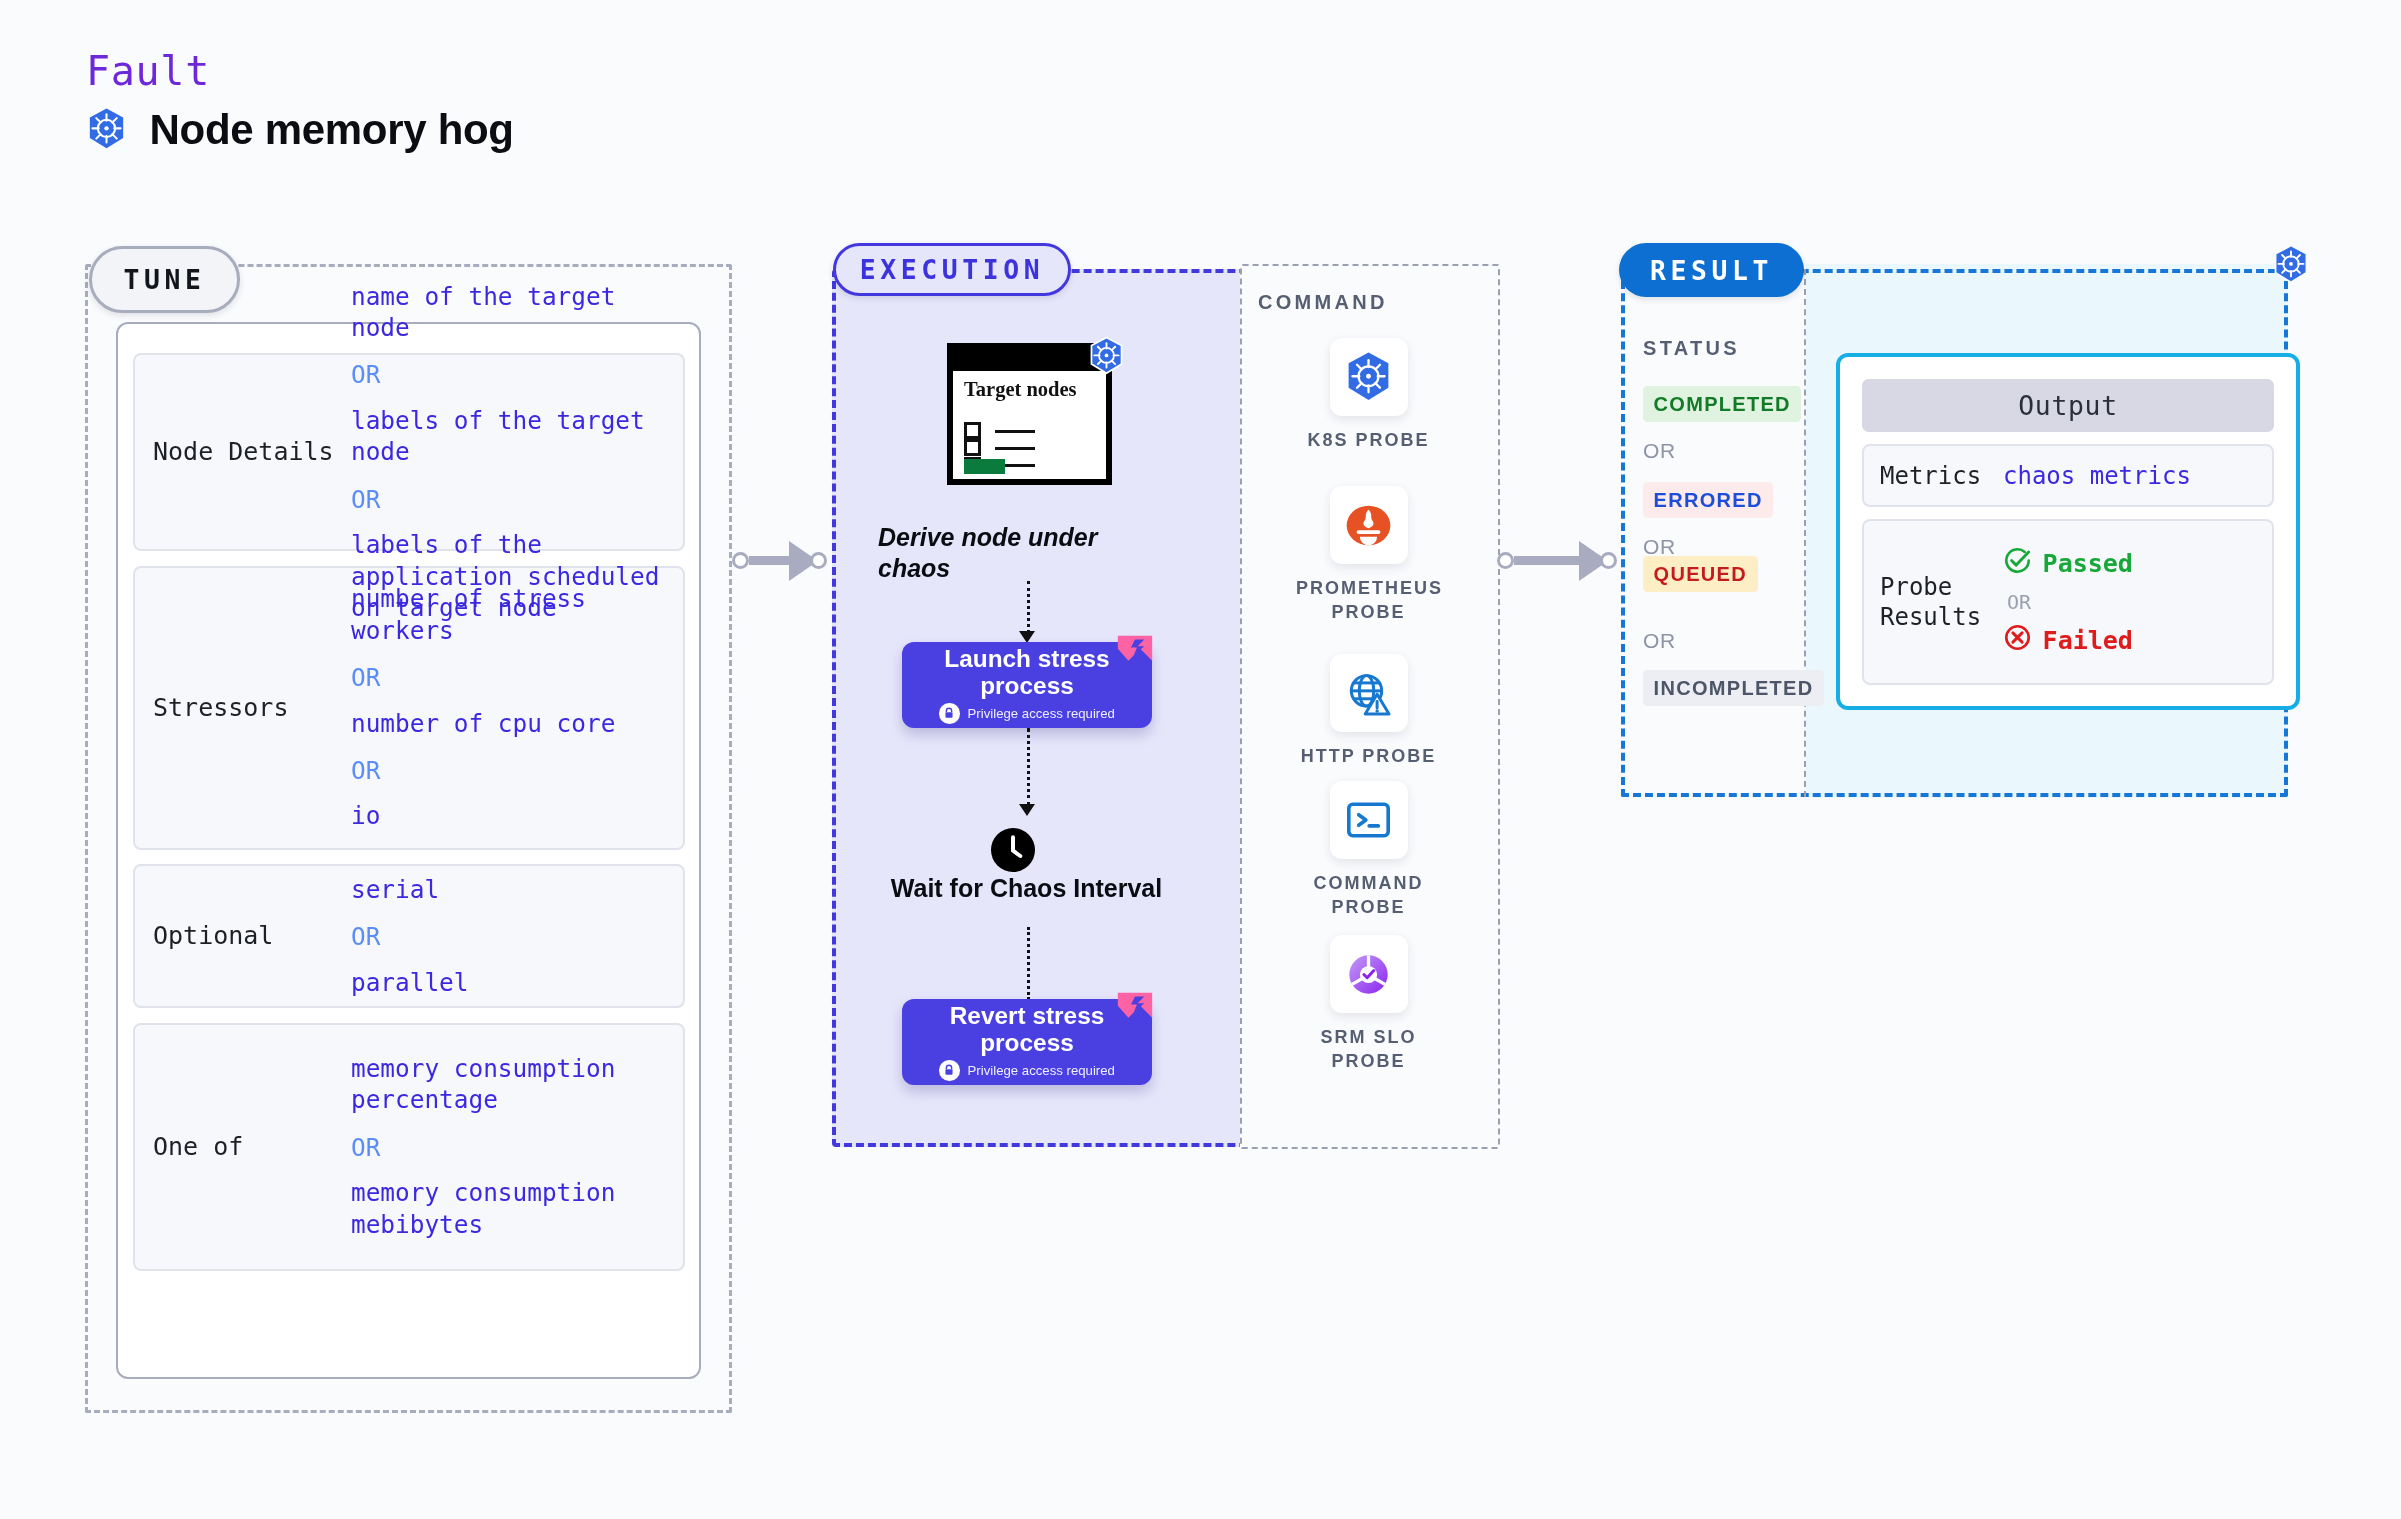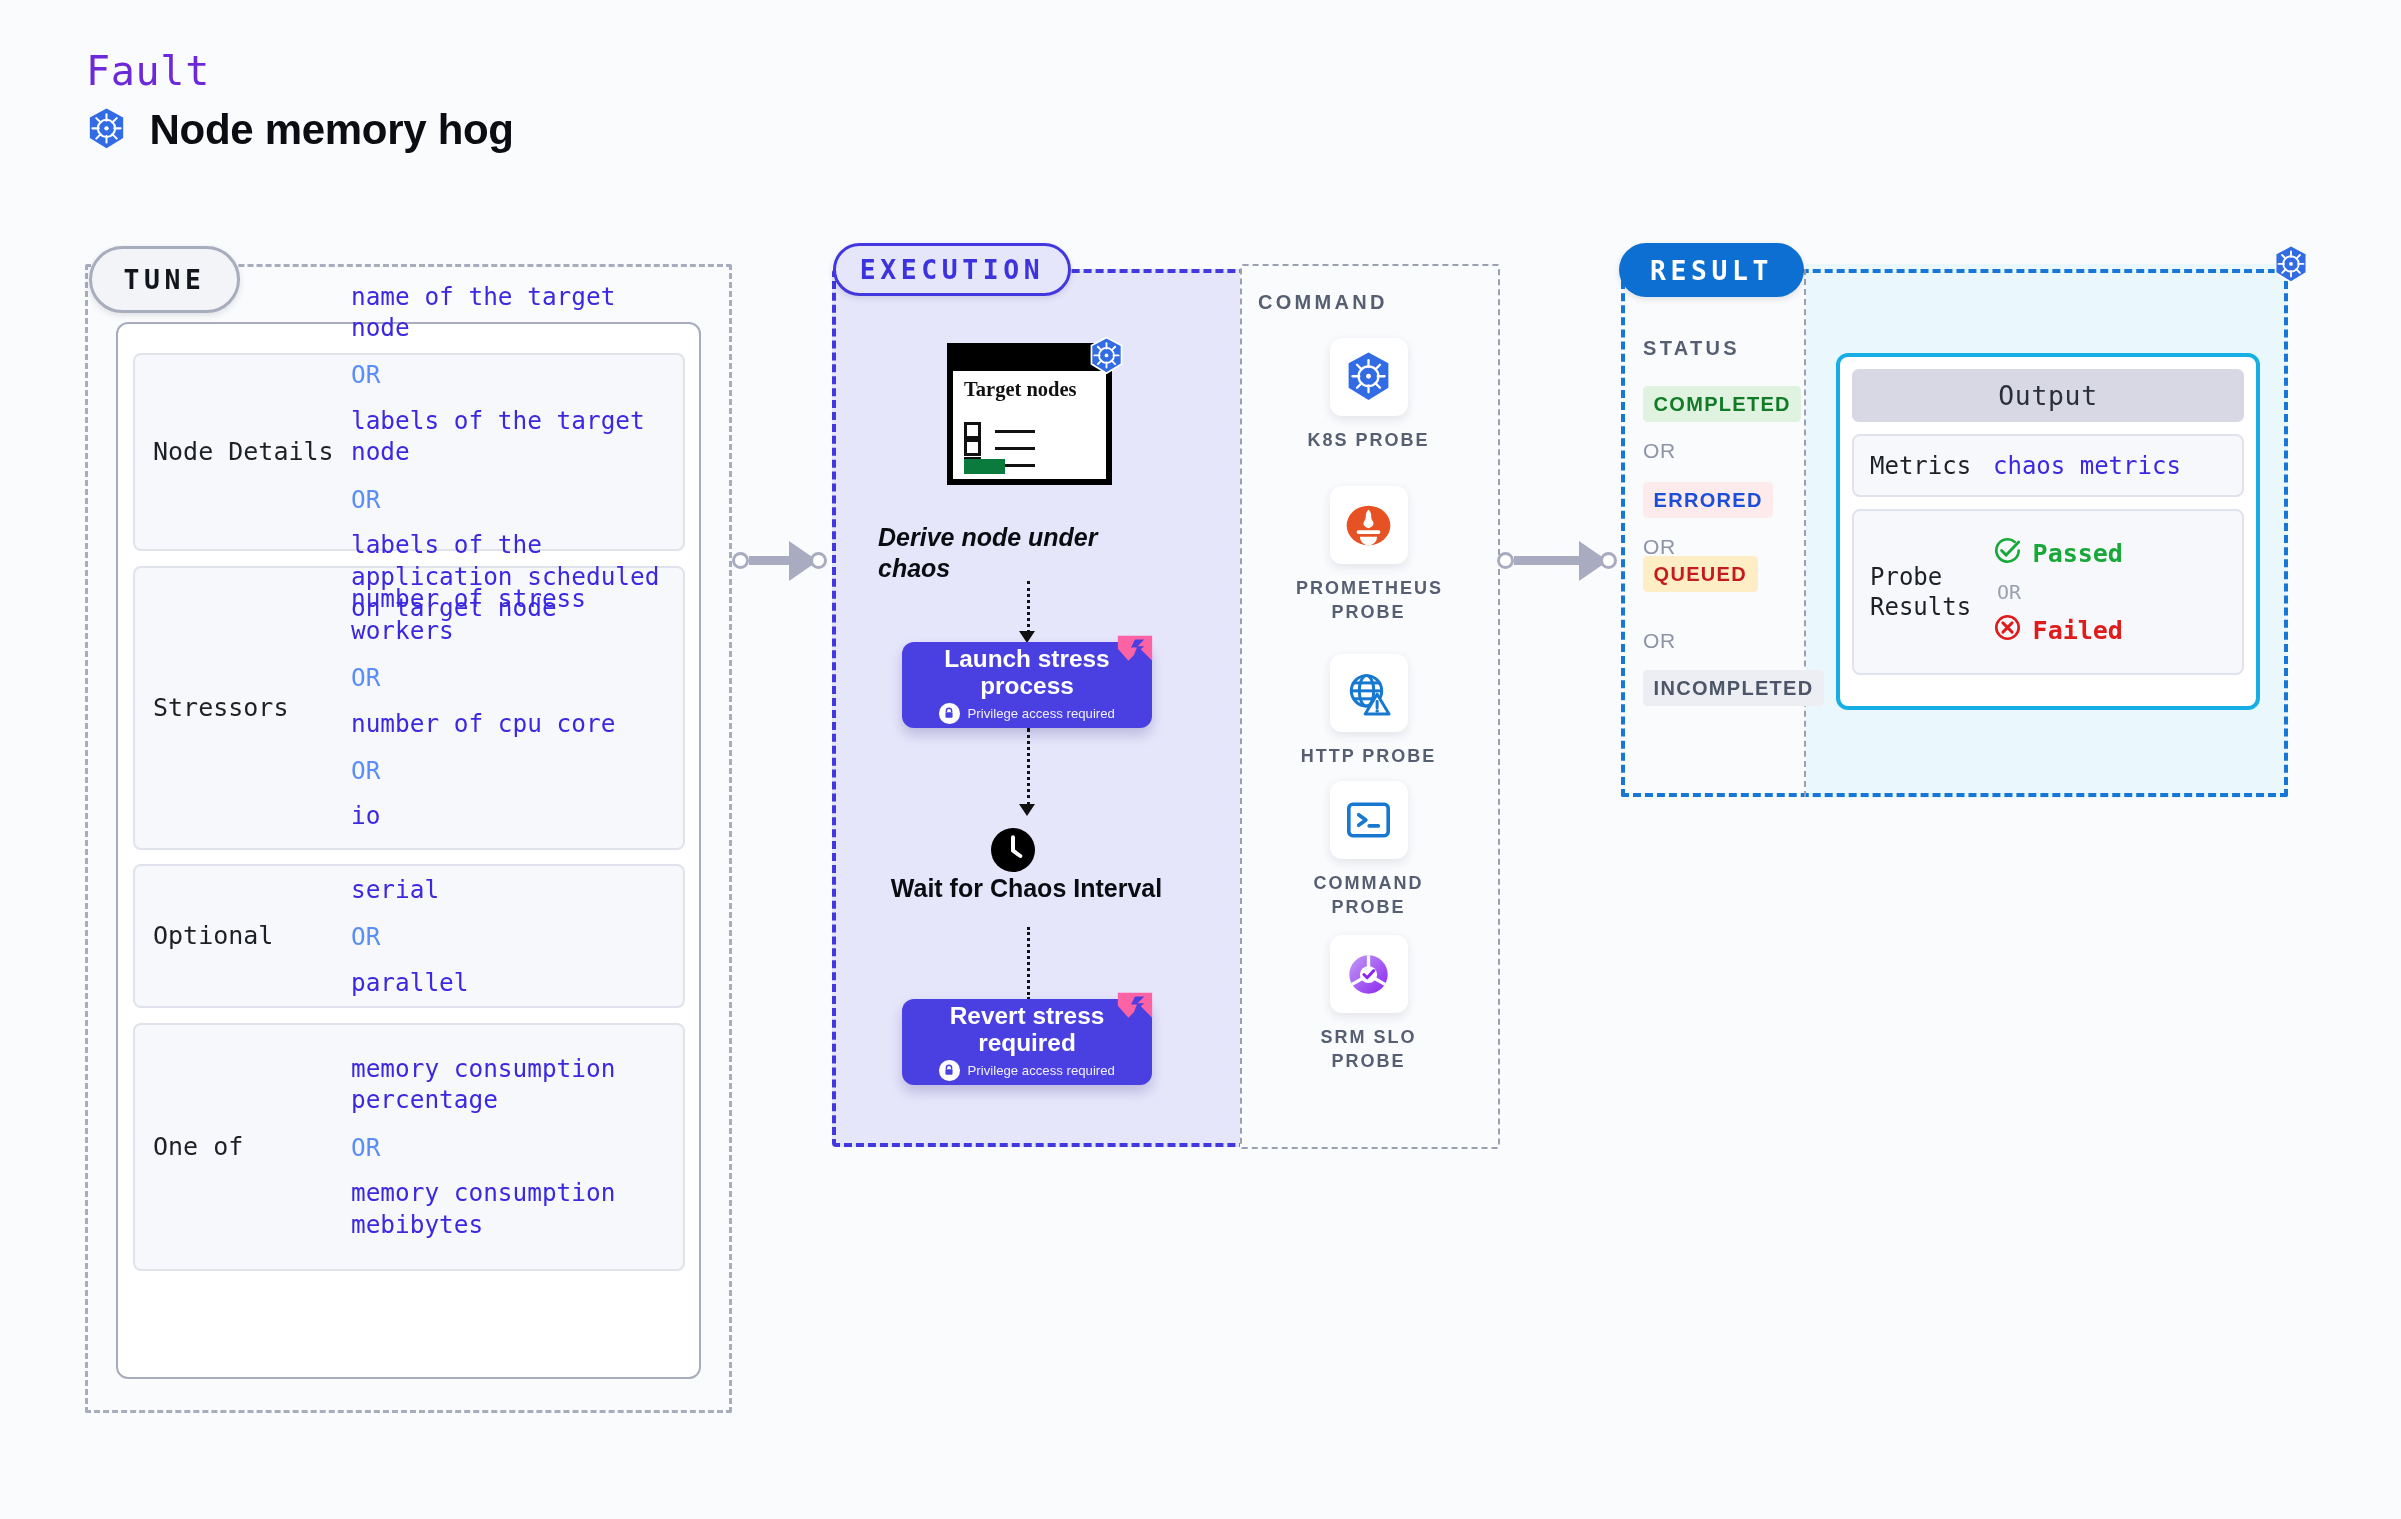--- a/index.html
+++ b/index.html
@@ -119,22 +119,22 @@
     border-right:2px dashed #9aa0b0;box-sizing:border-box;}
   #result-tint{position:absolute;left:1806px;top:264px;width:482px;height:534px;background:#eaf8fd;}
   #result-badge{left:1619px;top:243px;width:185px;height:54px;
     background:#0d6fd1;border:0;color:#fff;font-size:26.4px;letter-spacing:4.6px;}
   #status-title{position:absolute;left:1643px;top:337px;font-size:20px;font-weight:bold;
     color:#565e72;letter-spacing:3.3px;}
   .status-chip{position:absolute;left:1643px;border-radius:4.6px;padding:6.6px 10.6px;
     font-size:20px;font-weight:bold;letter-spacing:1.3px;}
   .status-or{position:absolute;left:1643px;font-size:21px;color:#8d94a6;letter-spacing:0.7px;}
 
-  #output-card{position:absolute;left:1836px;top:353px;width:424px;height:357px;
-    box-sizing:border-box;background:#fff;border:4px solid #16aee4;border-radius:12px;padding:12px;}
+  #output-card{position:absolute;left:1836px;top:353px;width:464px;height:357px;
+    box-sizing:border-box;background:#fff;border:4px solid #16aee4;border-radius:12px;padding:22px;}
   #output-header{height:53px;background:#d7d8e4;border-radius:6.6px;display:flex;
     align-items:center;justify-content:center;
     font-family:"DejaVu Sans Mono","Liberation Mono",monospace;font-size:26.4px;color:#2b2f3a;letter-spacing:0.7px;}
   .out-row{box-sizing:border-box;margin-top:12px;background:#f7f8fc;border:2px solid #e0e2ec;
     border-radius:8px;display:flex;align-items:center;padding:13.2px 9.2px 13.2px 16px;}
   .out-key{width:123px;flex:none;font-family:"DejaVu Sans Mono","Liberation Mono",monospace;
     font-size:24px;color:#1d2027;line-height:1.25;}
   .out-vals{flex:1;font-family:"DejaVu Sans Mono","Liberation Mono",monospace;font-size:24px;}
   .out-or{color:#9aa0b0;font-size:20px;margin:9.2px 0 9.2px 4px;}
   .res-line{display:flex;align-items:center;gap:10.6px;font-size:25px;font-weight:bold;}
@@ -297,21 +297,21 @@
 <div class="vline" style="left:1027px;top:927px;height:73px"></div>
 <div class="varrow" style="left:1019px;top:999px"></div>
 
 <div class="act-card" style="left:902px;top:999px">
   <div class="corner-ribbon">
     <svg width="40" height="33" viewBox="0 0 60 50">
       <path d="M4 4 L56 4 L56 42 L38 24 L20 42 L4 24 Z" fill="#fb63a4"></path>
       <path d="M30 10 L44 10 L34 20 L44 20 L28 34 L33 22 L24 22 Z" fill="#4a3fe0"></path>
     </svg>
   </div>
-  <div class="act-title">Revert stress required</div>
+  <div class="act-title">Revert stress process</div>
   <div class="act-sub">
     <span class="lock-badge">
       <svg width="12" height="12.5" viewBox="0 0 18 19">
         <path d="M5 8 V6 a4 4 0 0 1 8 0 V8" stroke="#4a3fe0" stroke-width="2.2" fill="none"></path>
         <rect x="3.6" y="8" width="10.8" height="8.4" rx="1.6" fill="#4a3fe0"></rect>
       </svg>
     </span>
     <span class="act-sub-txt">Privilege access required</span>
   </div>
 </div>

